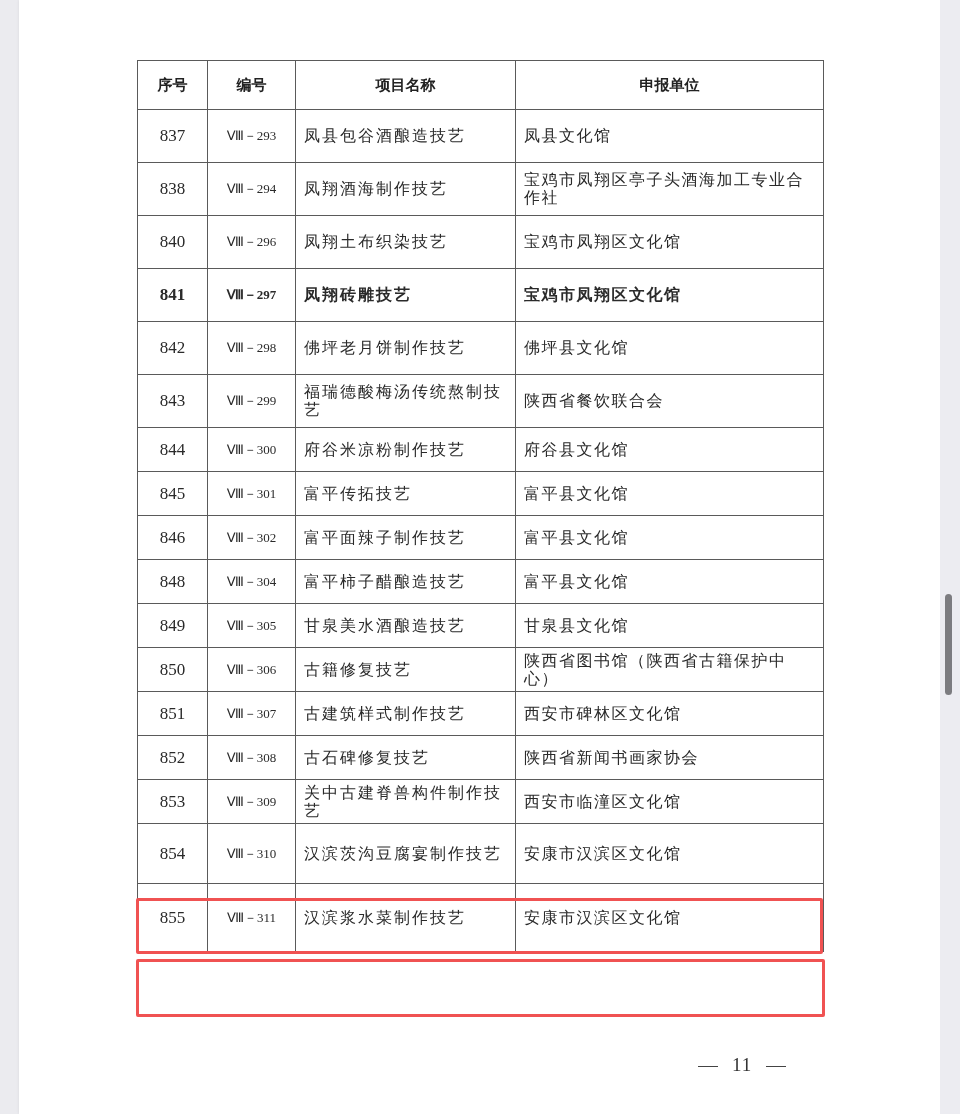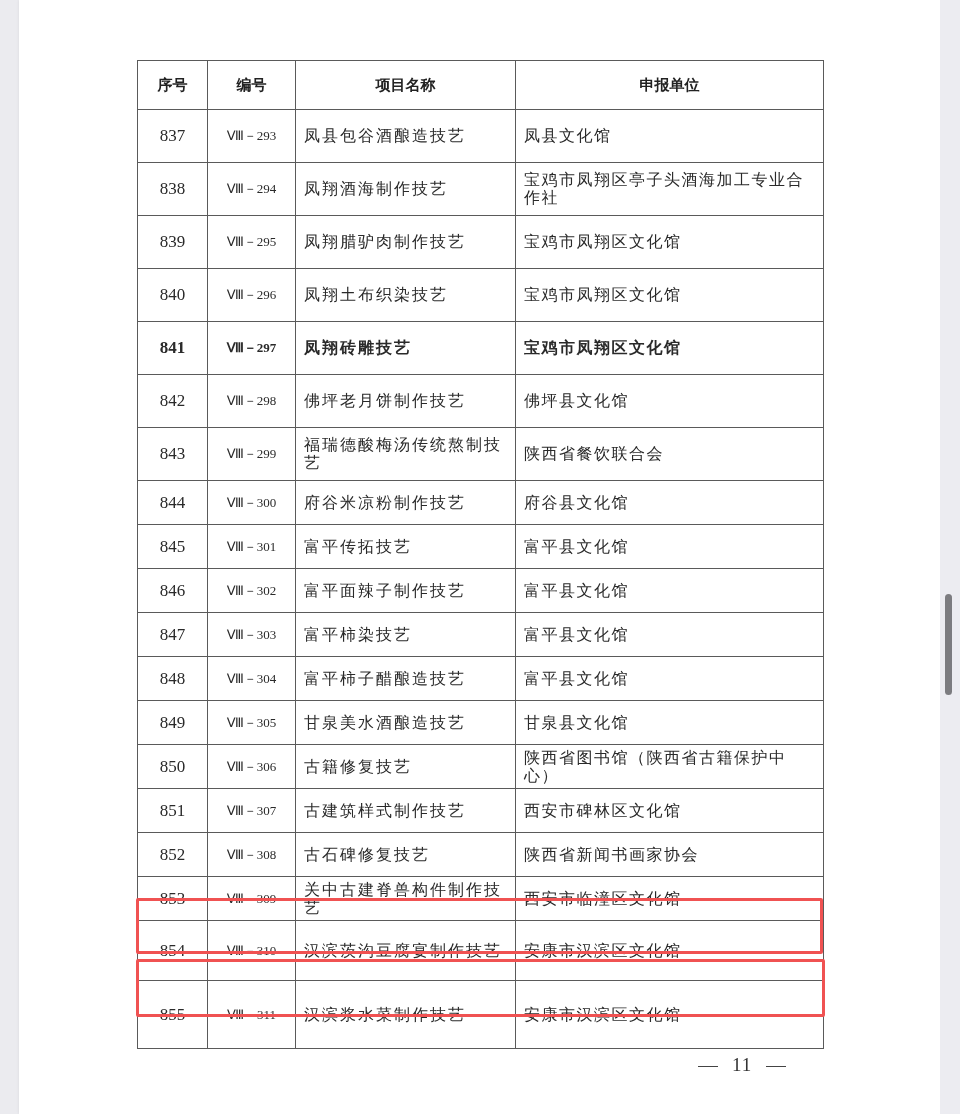--- a/index.html
+++ b/index.html
@@ -79,26 +79,20 @@
         <td class="name">凤县包谷酒酿造技艺</td>
         <td class="unit">凤县文化馆</td>
       </tr>
       <tr style="height: 53px;">
         <td class="num">838</td>
         <td class="code">Ⅷ－294</td>
         <td class="name">凤翔酒海制作技艺</td>
         <td class="unit">宝鸡市凤翔区亭子头酒海加工专业合作社</td>
       </tr>
       <tr style="height: 53px;">
-        <td class="num">839</td>
-        <td class="code">Ⅷ－295</td>
-        <td class="name">凤翔腊驴肉制作技艺</td>
-        <td class="unit">宝鸡市凤翔区文化馆</td>
-      </tr>
-      <tr style="height: 53px;">
         <td class="num">840</td>
         <td class="code">Ⅷ－296</td>
         <td class="name">凤翔土布织染技艺</td>
         <td class="unit">宝鸡市凤翔区文化馆</td>
       </tr>
       <tr style="height: 53px; font-weight: bold;">
         <td class="num">841</td>
         <td class="code">Ⅷ－297</td>
         <td class="name">凤翔砖雕技艺</td>
         <td class="unit">宝鸡市凤翔区文化馆</td>
@@ -124,26 +118,20 @@
       <tr style="height: 44px;">
         <td class="num">845</td>
         <td class="code">Ⅷ－301</td>
         <td class="name">富平传拓技艺</td>
         <td class="unit">富平县文化馆</td>
       </tr>
       <tr style="height: 44px;">
         <td class="num">846</td>
         <td class="code">Ⅷ－302</td>
         <td class="name">富平面辣子制作技艺</td>
-        <td class="unit">富平县文化馆</td>
-      </tr>
-      <tr style="height: 44px;">
-        <td class="num">847</td>
-        <td class="code">Ⅷ－303</td>
-        <td class="name">富平柿染技艺</td>
         <td class="unit">富平县文化馆</td>
       </tr>
       <tr style="height: 44px;">
         <td class="num">848</td>
         <td class="code">Ⅷ－304</td>
         <td class="name">富平柿子醋酿造技艺</td>
         <td class="unit">富平县文化馆</td>
       </tr>
       <tr style="height: 44px;">
         <td class="num">849</td>

